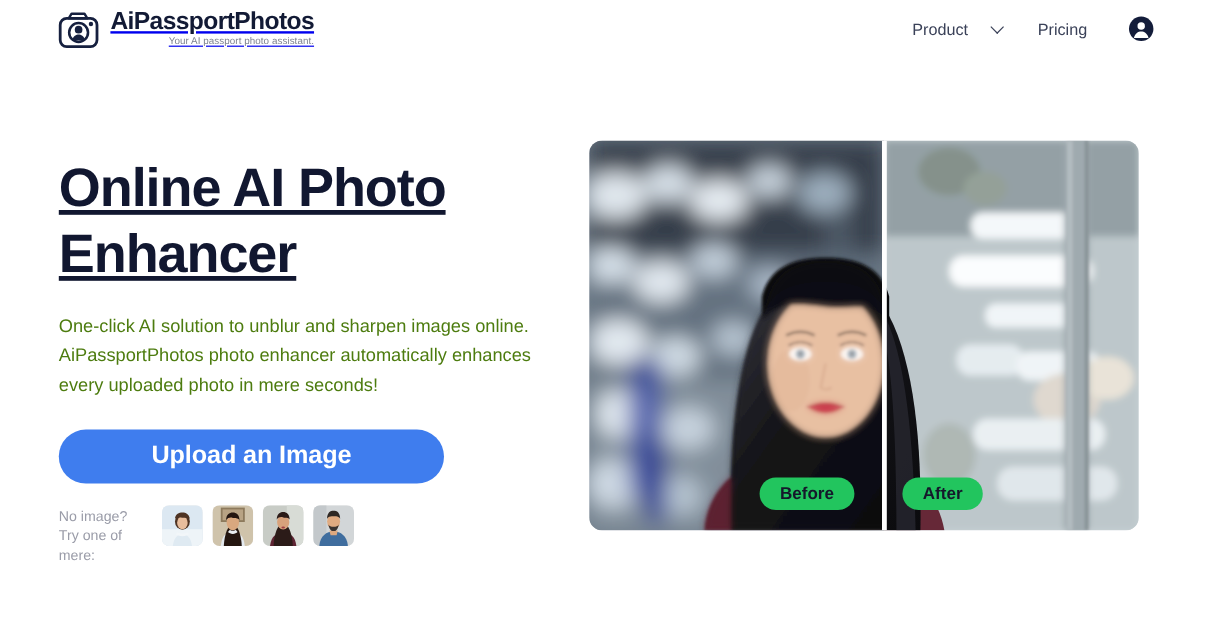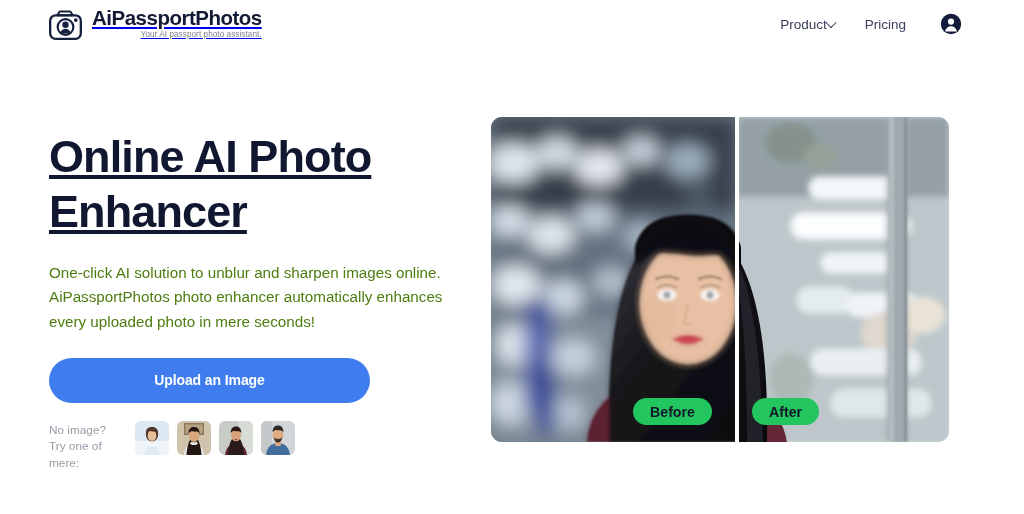--- a/index.html
+++ b/index.html
@@ -60,21 +60,21 @@
   }
 
   .nav { display: flex; align-items: center; gap: 30px; }
 
   .nav-link {
     font-size: 13.5px;
     color: #3a4158;
     text-decoration: none;
     display: flex;
     align-items: center;
-    gap: 0;
+    gap: 20px;
     cursor: pointer;
     white-space: nowrap;
   }
 
   .chev {
     width: 8px; height: 8px;
     border-right: 1.3px solid #3a4158;
     border-bottom: 1.3px solid #3a4158;
     transform: rotate(45deg) translate(-1px,-1px);
     display: inline-block;
@@ -116,21 +116,21 @@
   }
 
   .upload-btn {
     margin-top: 23px;
     width: 321px;
     height: 45px;
     border-radius: 23px;
     background: #3f7dee;
     border: none;
     color: #ffffff;
-    font-size: 14px;
+    font-size: 21px;
     font-weight: bold;
     font-family: inherit;
     cursor: pointer;
     letter-spacing: -0.1px;
   }
 
   .samples {
     margin-top: 18px;
     display: flex;
     align-items: flex-start;

